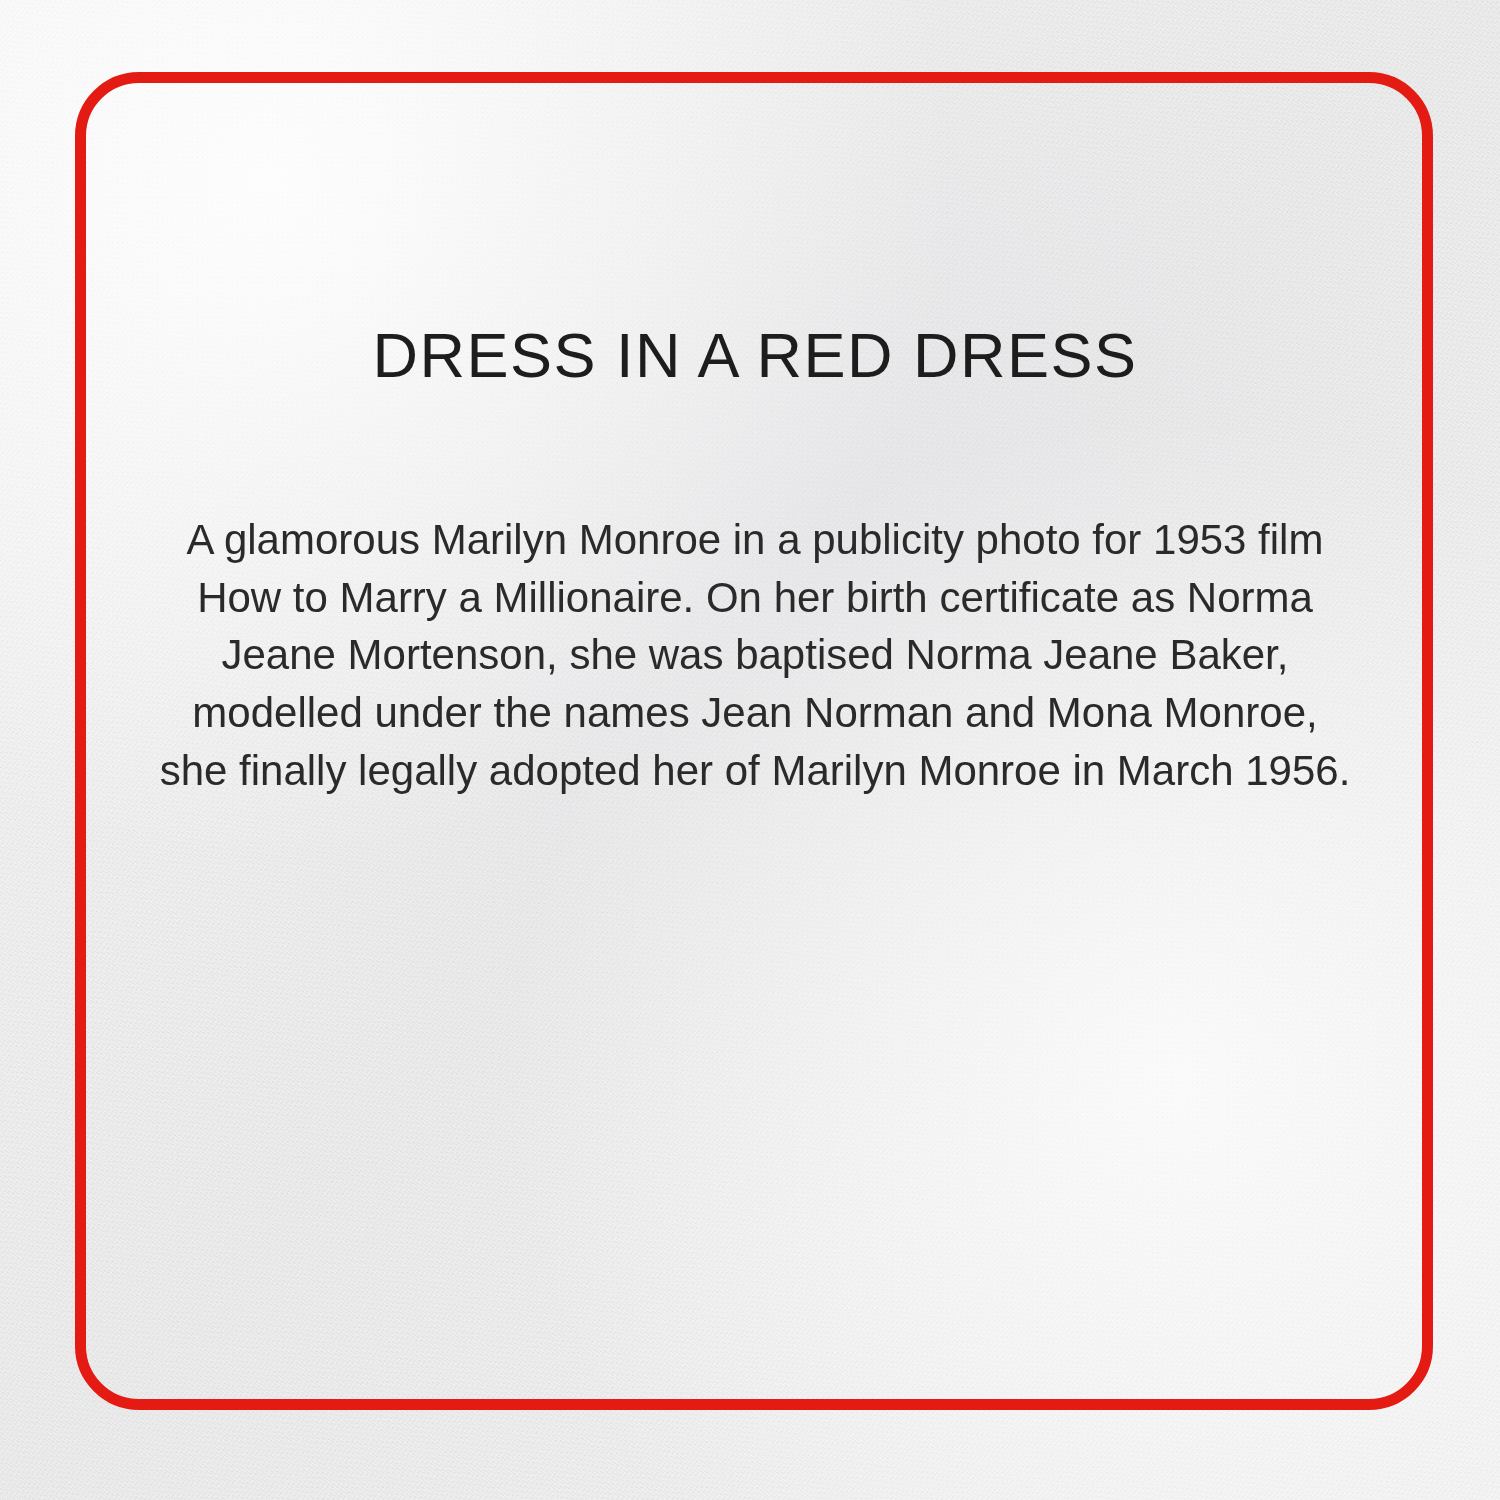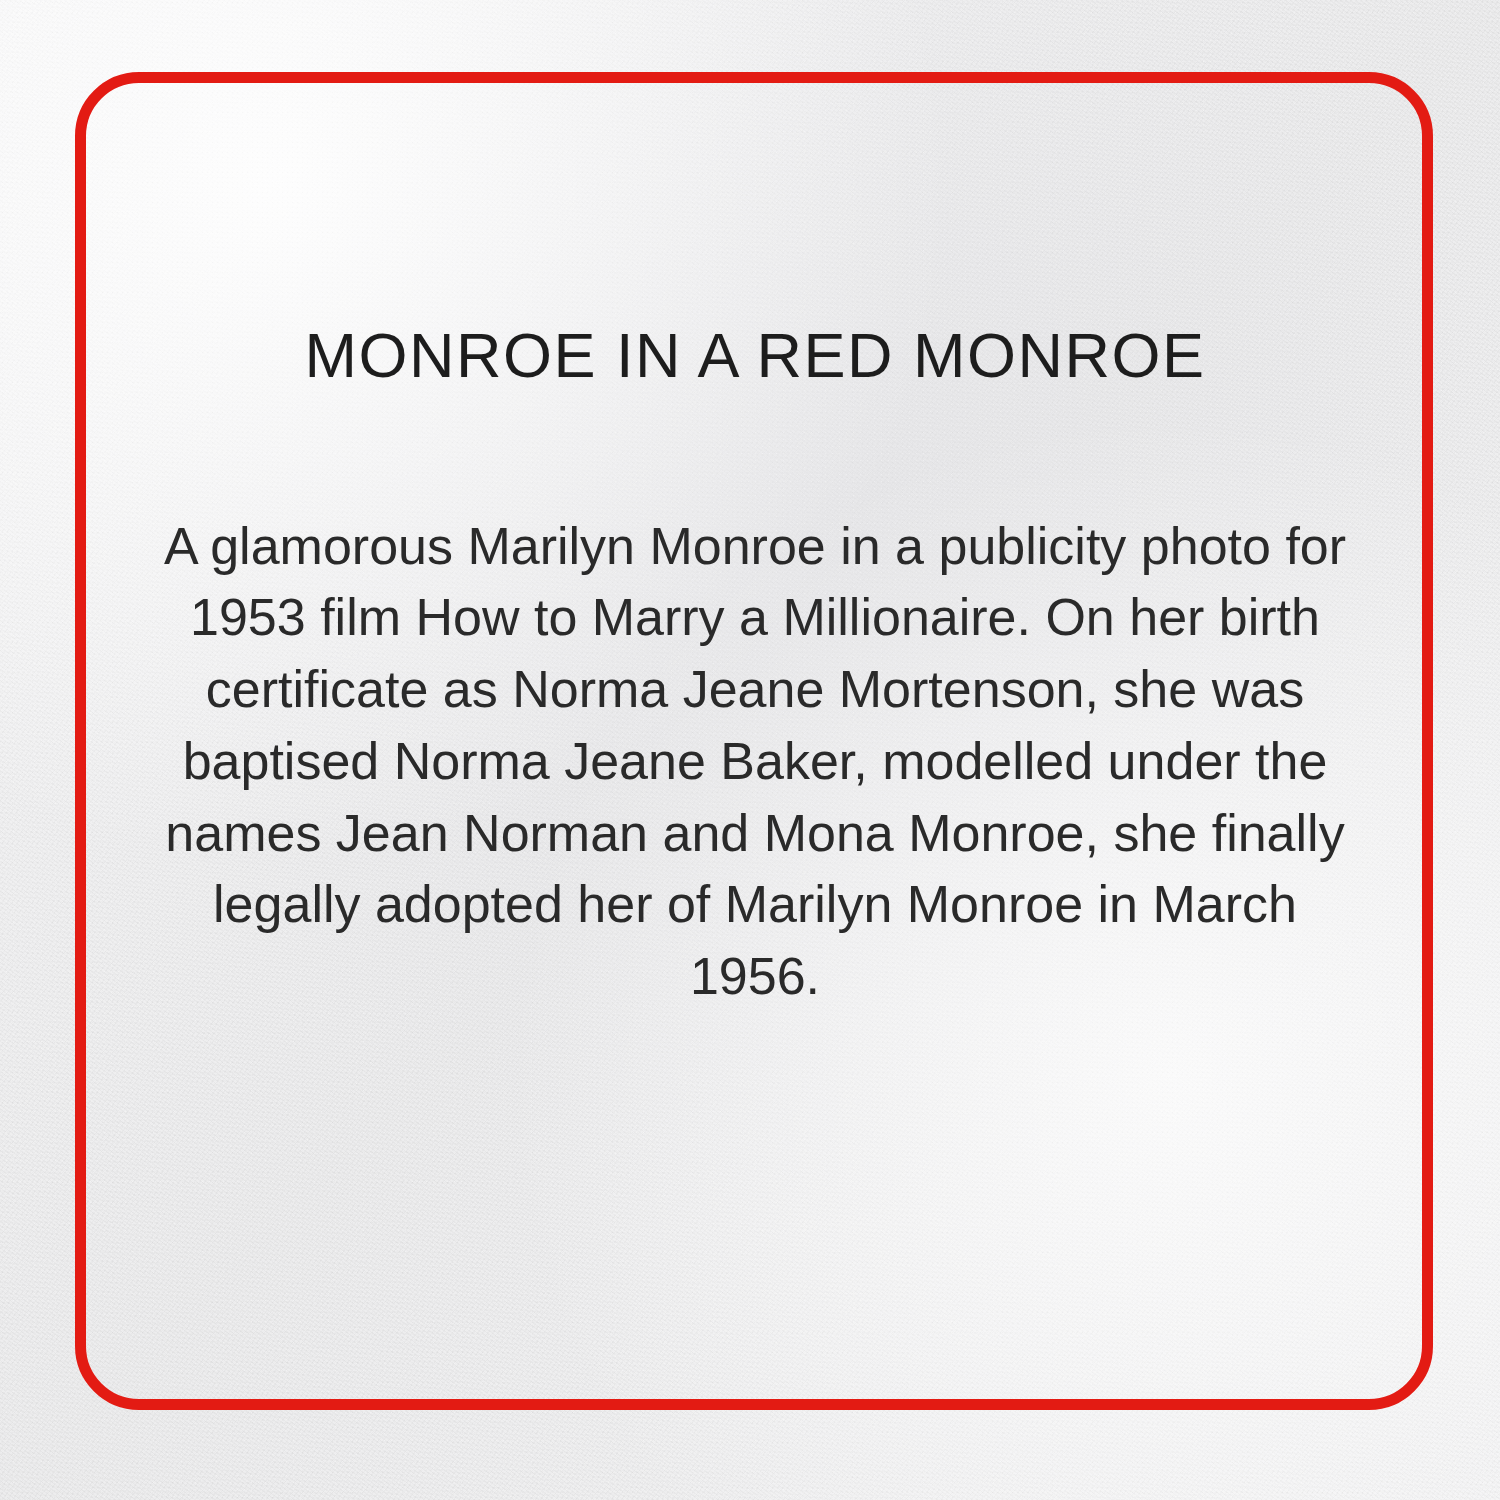--- a/index.html
+++ b/index.html
@@ -67,33 +67,33 @@
     font-size: 63px;
     letter-spacing: 1.5px;
     color: #1d1d1d;
     font-weight: 400;
     line-height: 1.12;
     margin: 0 0 120px 0;
     white-space: nowrap;
   }
 
   .body-text {
-    font-size: 52px;
+    font-size: 42px;
     line-height: 1.38;
     color: #2a2a2a;
     font-weight: 400;
     margin: 0;
     padding: 0 8px;
   }
 </style>
 </head>
 <body>
 
 <div class="card">
   <div class="grain"></div>
 
   <div class="frame"></div>
 
   <div class="content">
-    <h1 class="title">MONROE IN A RED MONROE</h1>
+    <h1 class="title">DRESS IN A RED DRESS</h1>
     <p class="body-text">A glamorous Marilyn Monroe in a publicity photo for 1953 film How to Marry a Millionaire. On her birth certificate as Norma Jeane Mortenson, she was baptised Norma Jeane Baker, modelled under the names Jean Norman and Mona Monroe, she finally legally adopted her of Marilyn Monroe in March 1956.</p>
   </div>
 </div>
 
 </body></html>

